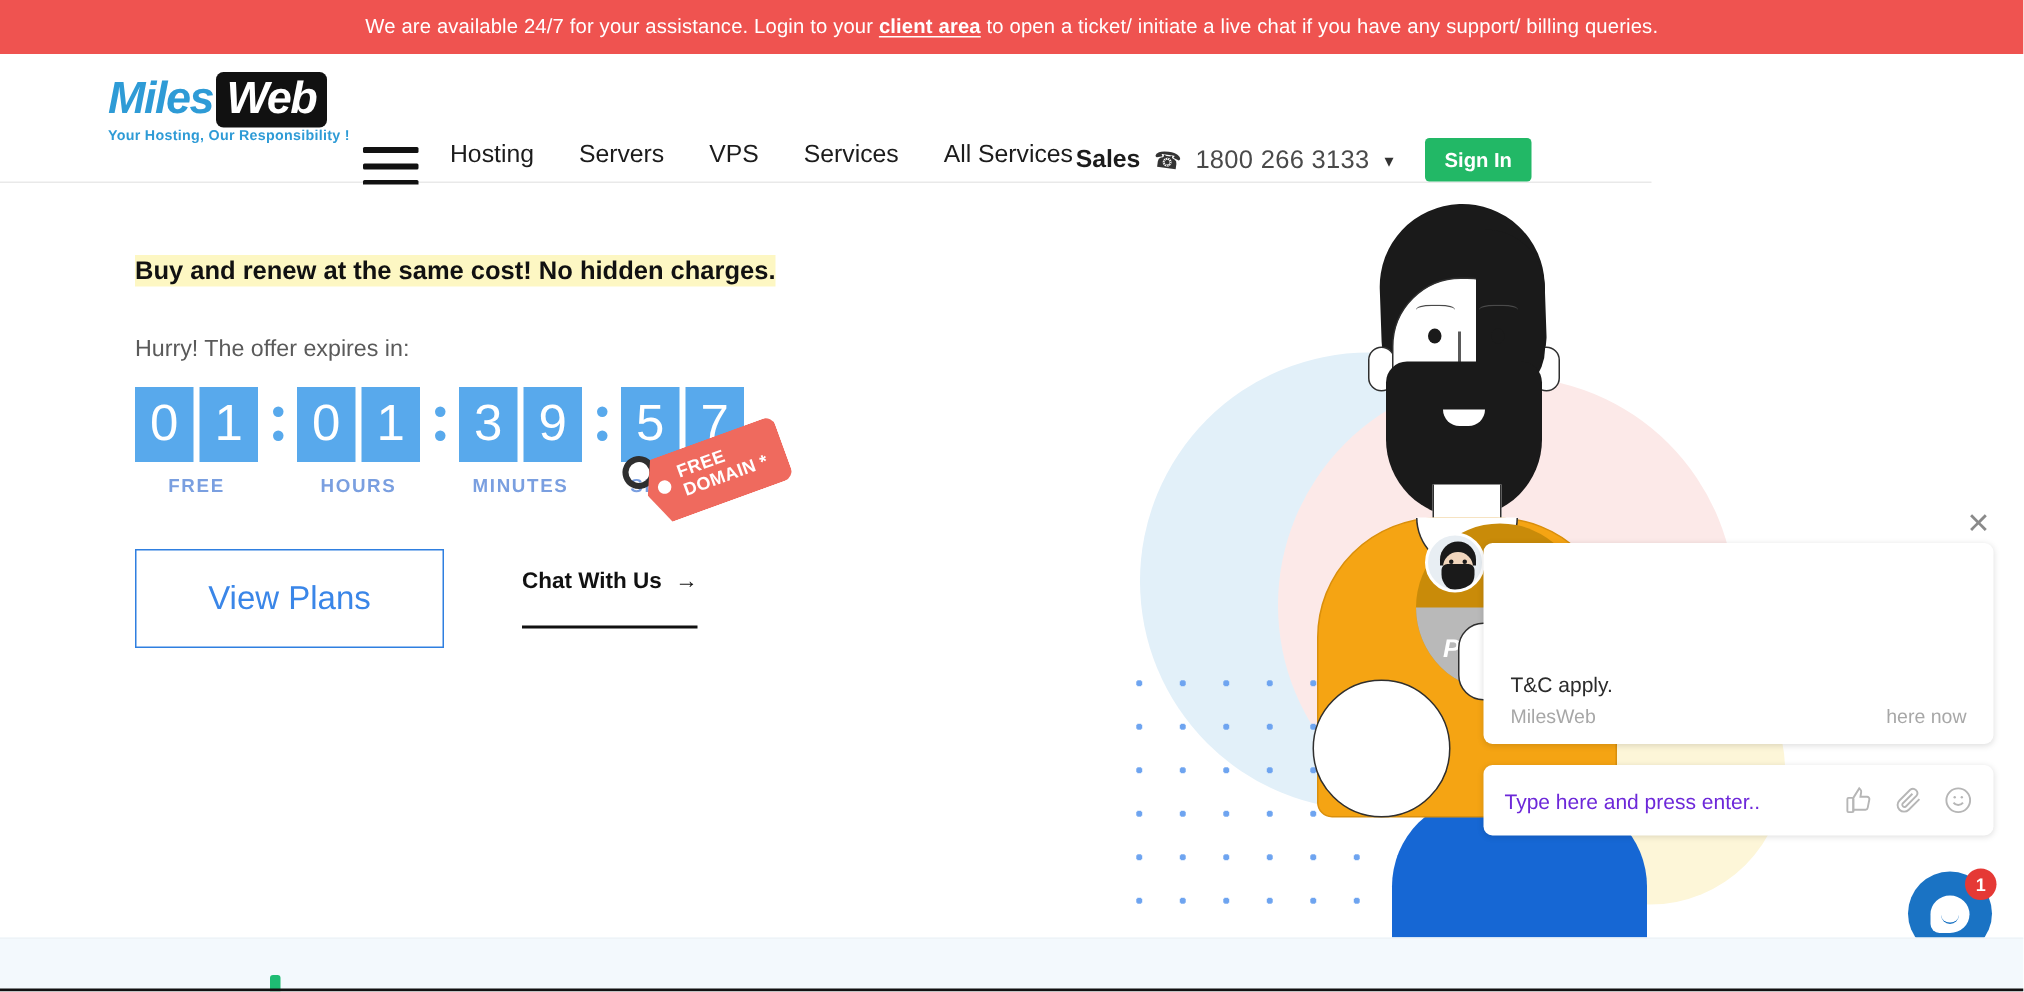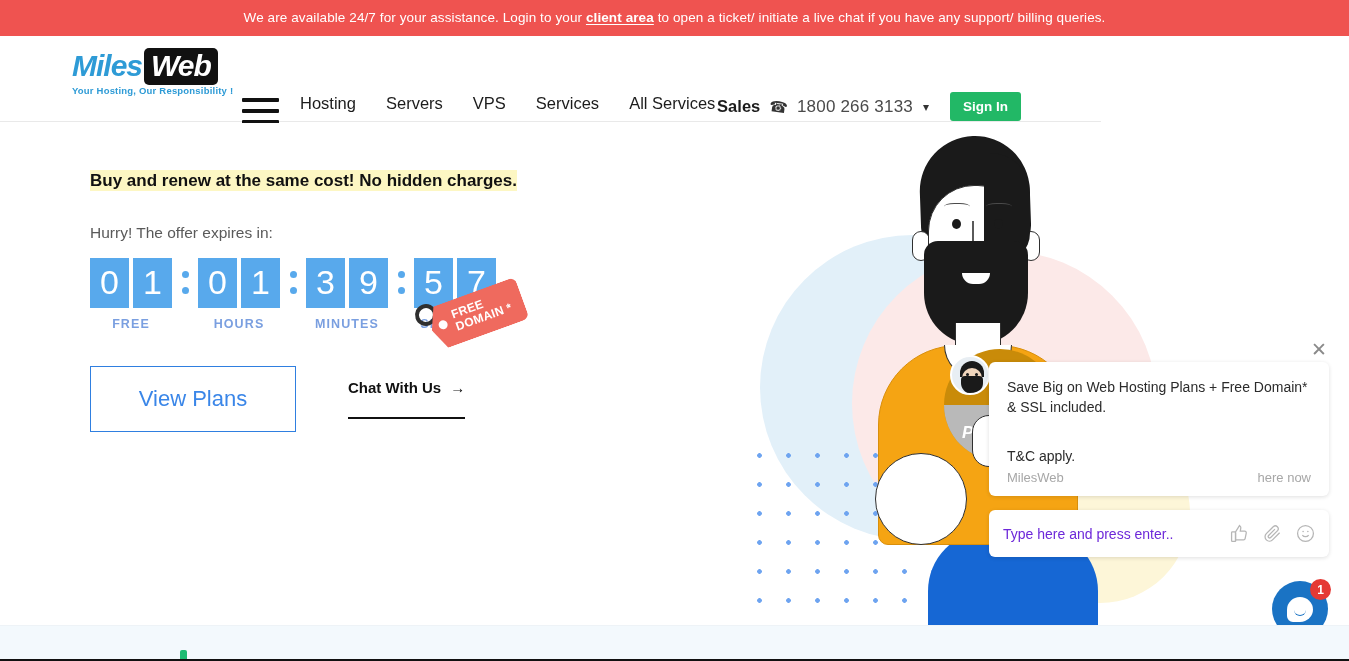--- a/index.html
+++ b/index.html
@@ -454,21 +454,20 @@
           <span>Chat With Us</span>
           <span>→</span>
         </div>
       </div>
     </div>
   </div>
 
   <div class="chat-close">✕</div>
 
   <div class="chat-card">
-    <div class="chat-msg">Save Big on Web Hosting Plans + Free Domain* &amp; SSL included.</div>
     <div class="chat-tc">T&amp;C apply.</div>
     <div class="chat-meta">
       <span>MilesWeb</span>
       <span>here now</span>
     </div>
   </div>
 
   <div class="chat-input-box">
     <span class="chat-placeholder">Type here and press enter..</span>
     <span class="chat-icons">

